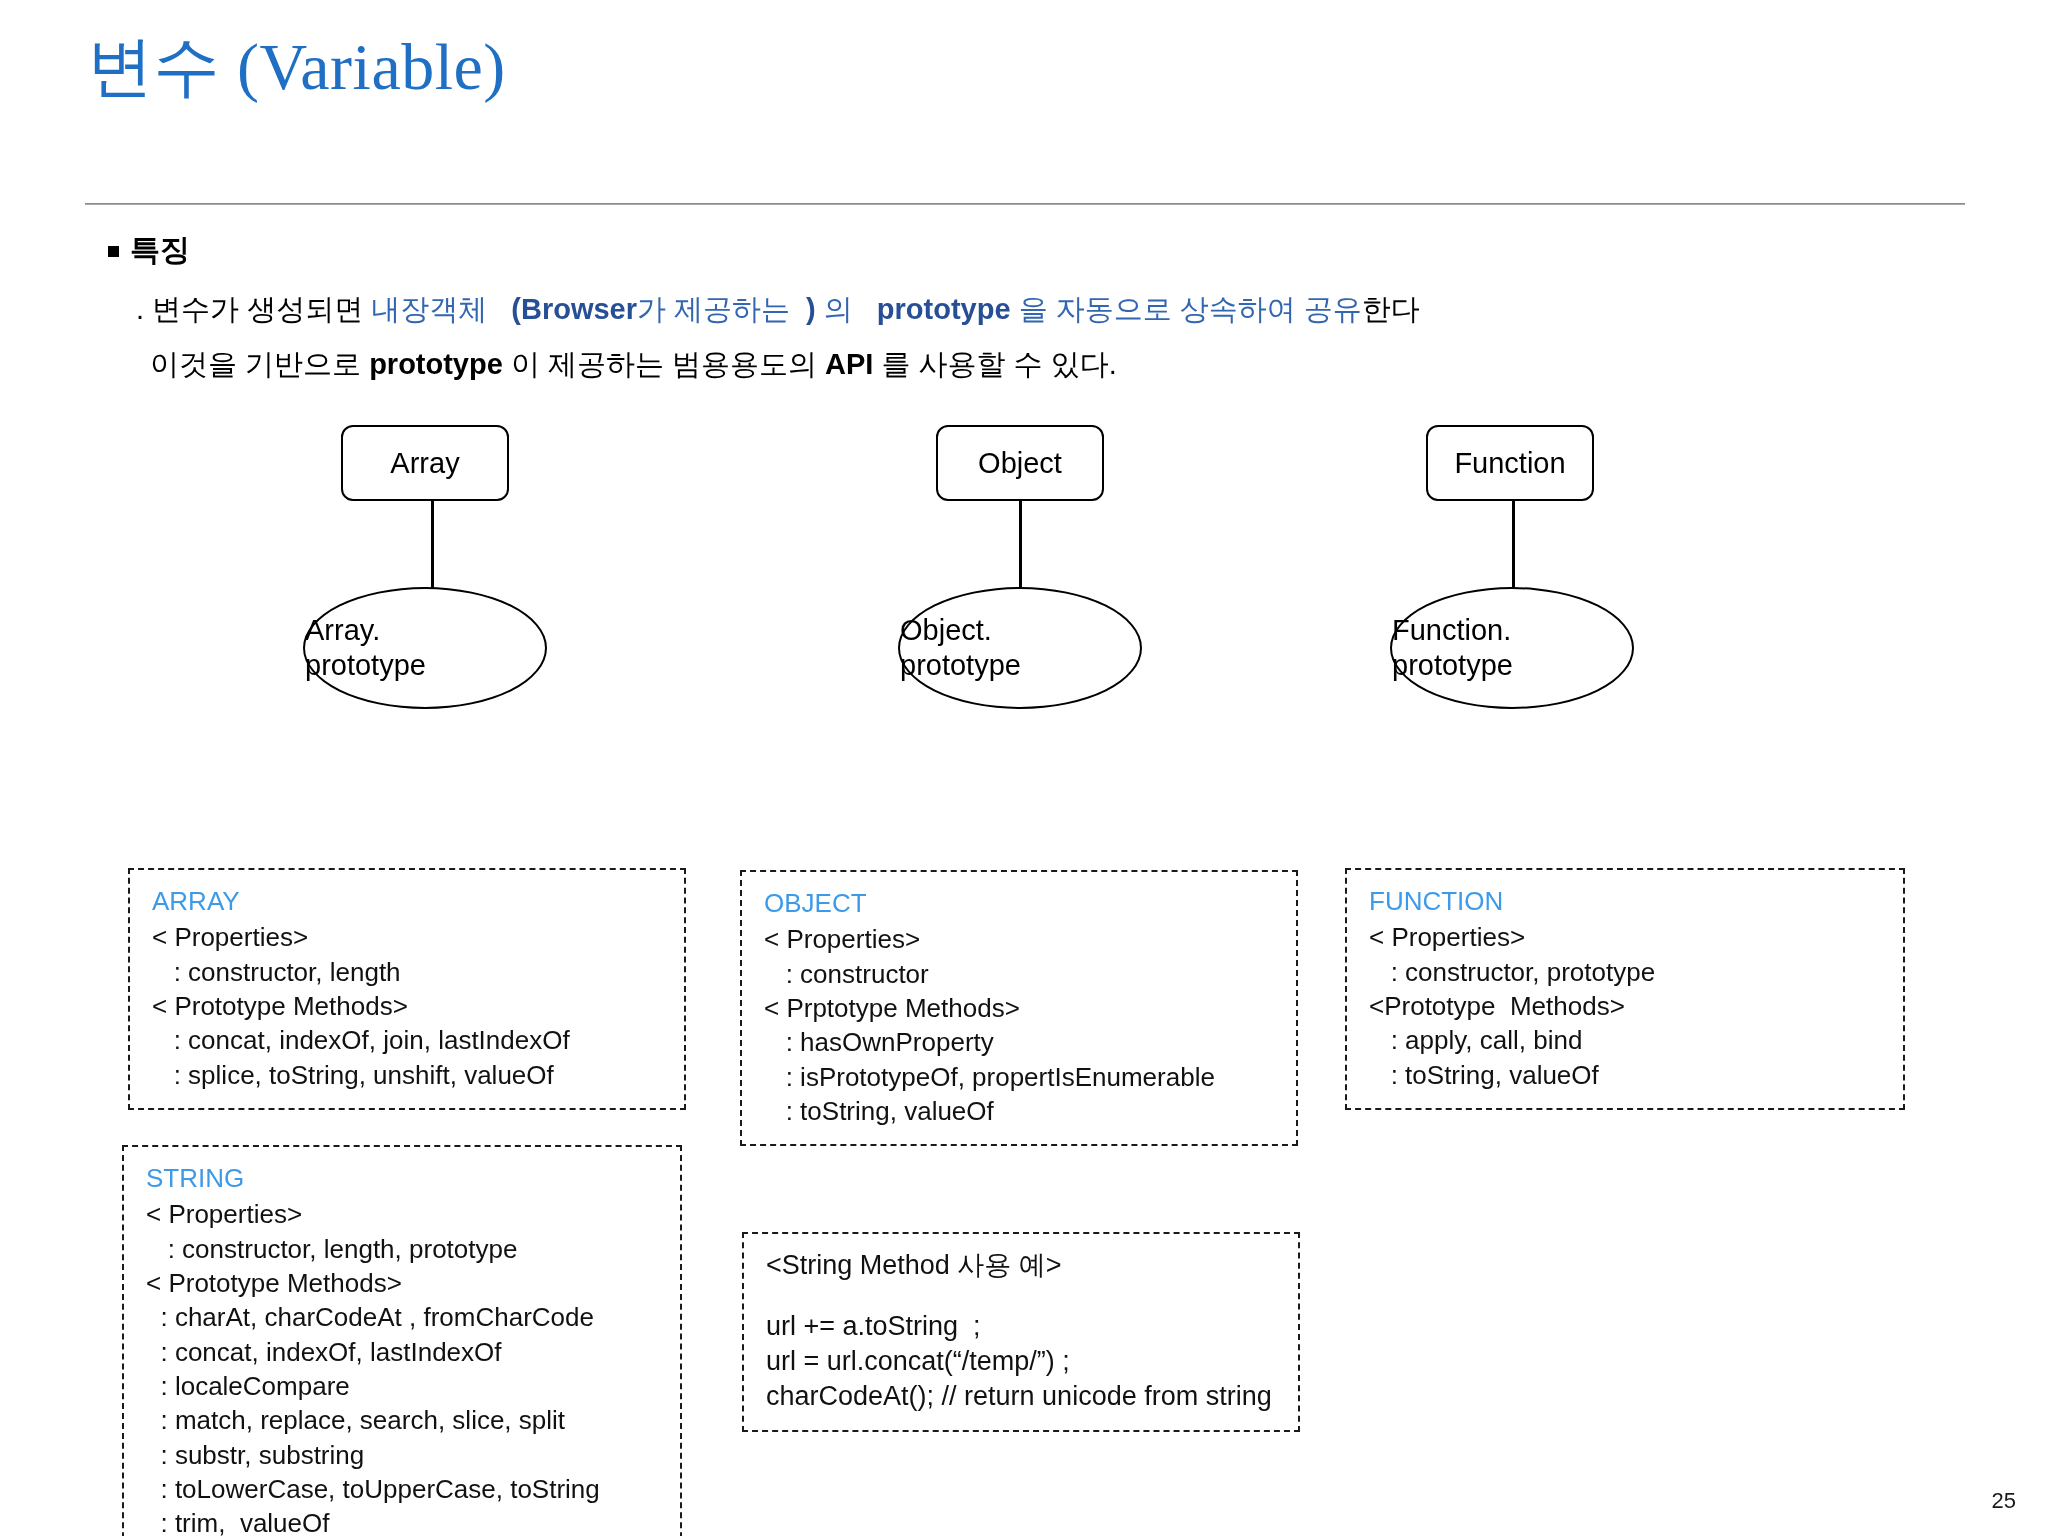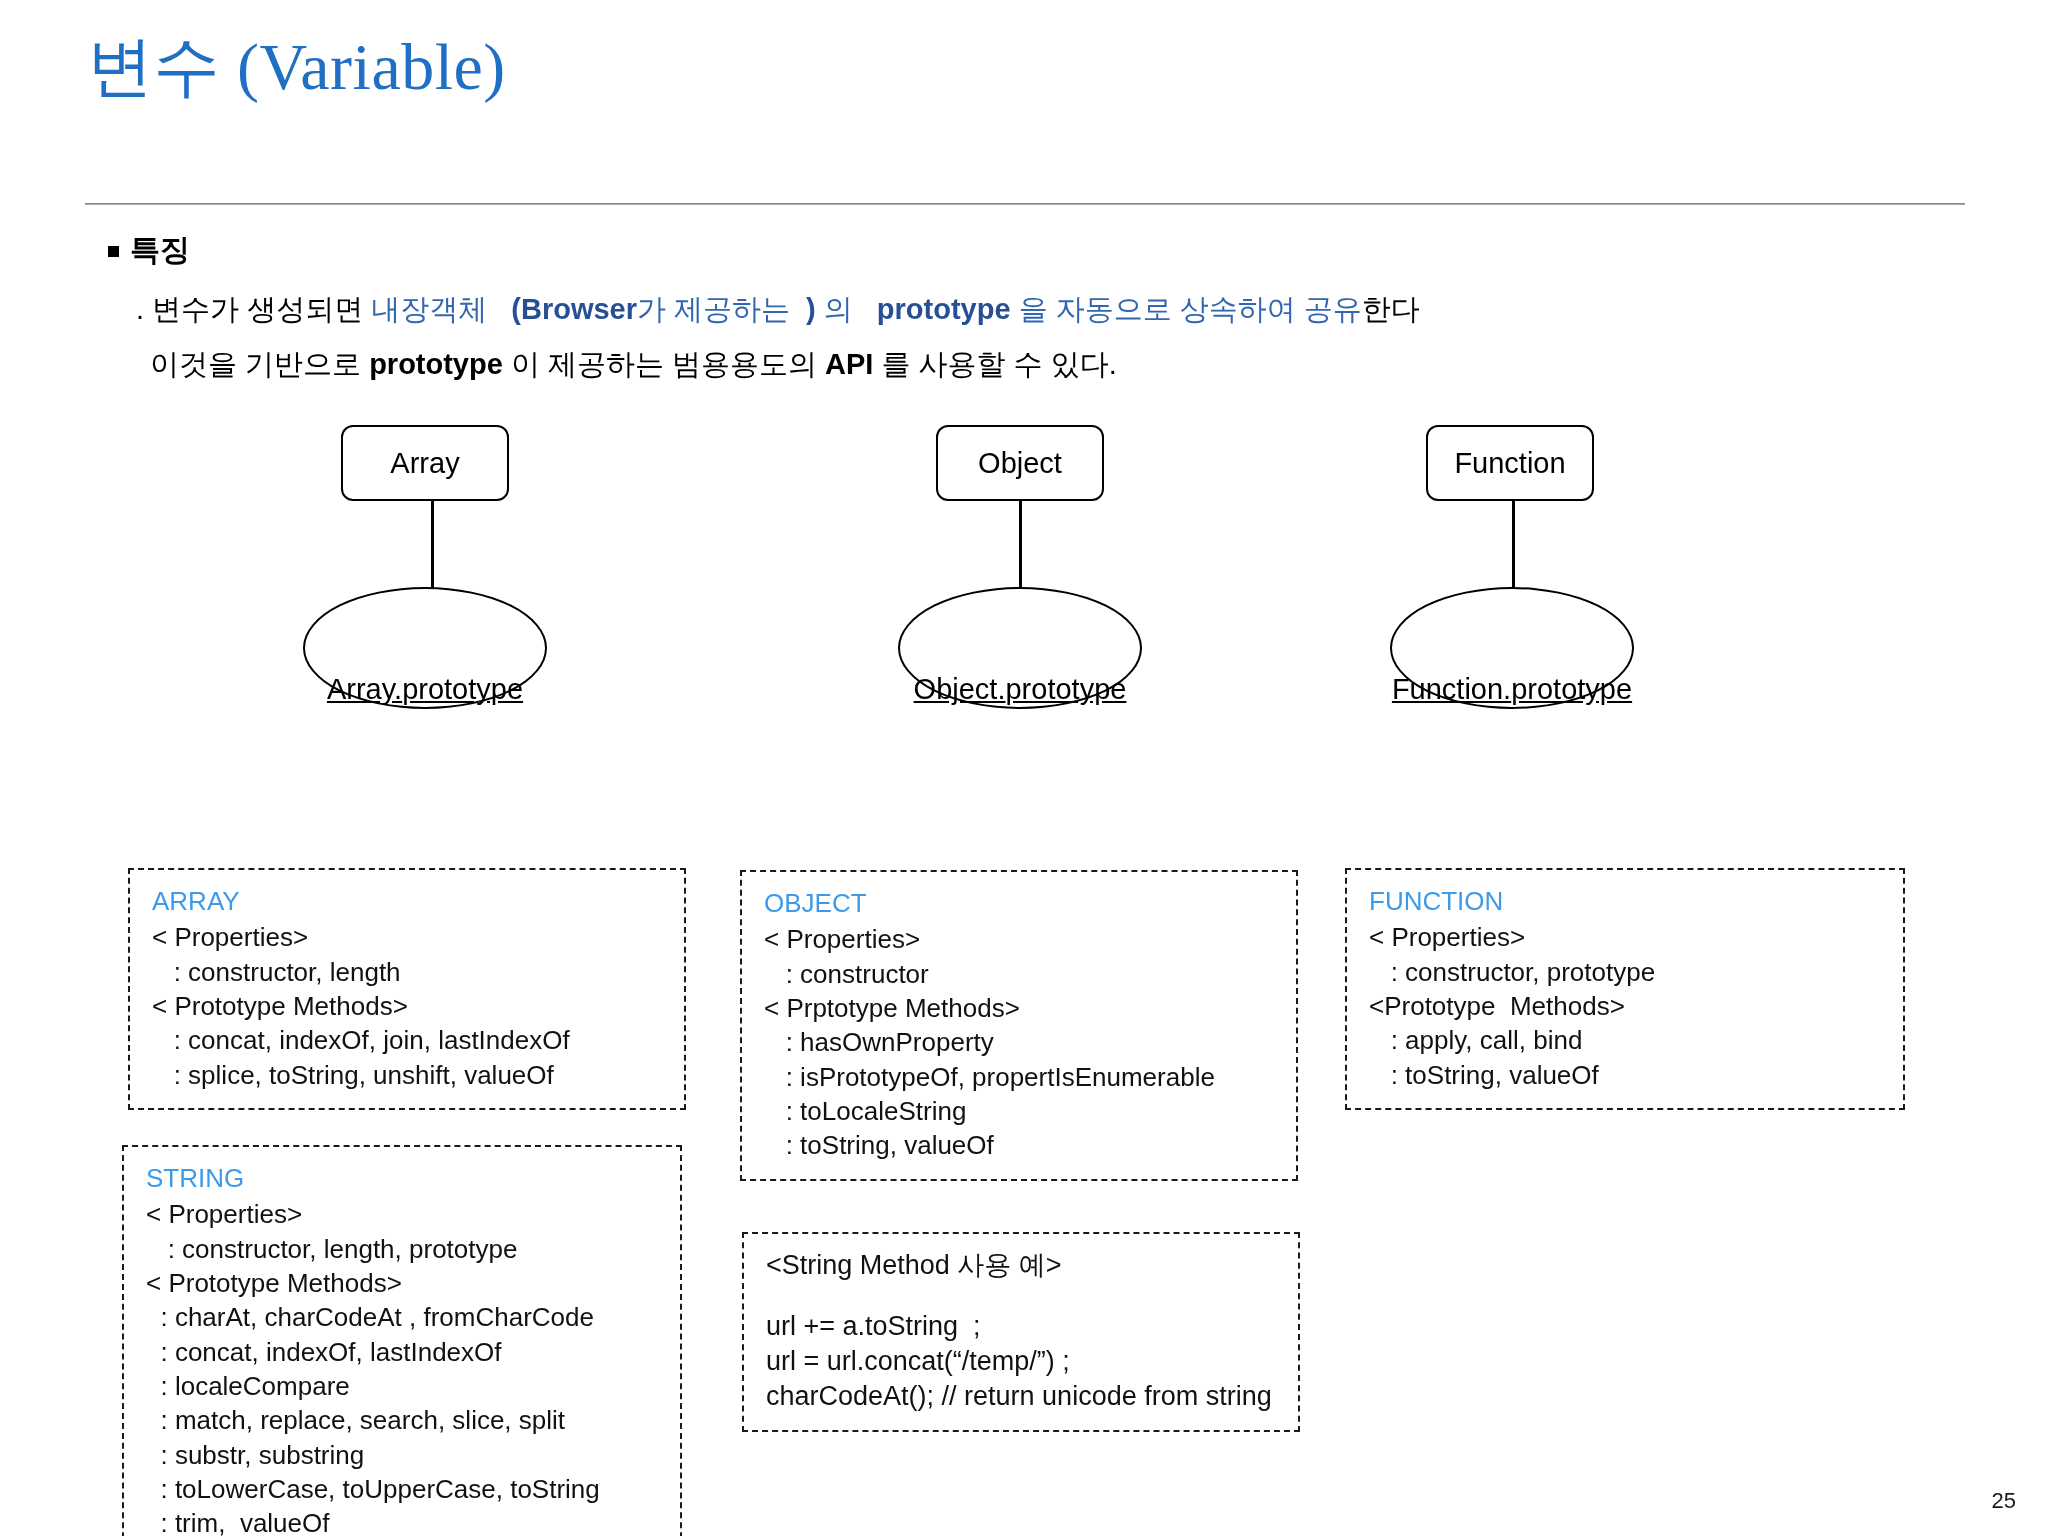--- a/index.html
+++ b/index.html
@@ -73,22 +73,22 @@
   }
   .connector {
     position: absolute; top: 86px;
     width: 2.5px; height: 87px; background: #000;
   }
   .node-ellipse {
     position: absolute; top: 172px;
     width: 244px; height: 122px;
     border: 2.5px solid #000; border-radius: 50%;
     background: #fff;
-    display: flex; flex-direction: row; align-items: flex-end; justify-content: center;
-    font-size: 29px; line-height: 1.22; text-align: center; text-decoration: underline;
+    display: flex; flex-direction: column; align-items: flex-start; justify-content: center;
+    font-size: 29px; line-height: 1.22; text-align: center;
   }
 
   
   .dash-box {
     position: absolute;
     border: 2px dashed #1a1a1a;
     background: #fff;
     padding: 14px 18px 16px 22px;
   }
   .dash-box .hdr {
@@ -180,21 +180,20 @@
   <div class="ln">   : splice, toString, unshift, valueOf</div>
 </div>
 
 <div class="dash-box" id="box-object">
   <div class="hdr">OBJECT</div>
   <div class="ln">&lt; Properties&gt;</div>
   <div class="ln">   : constructor</div>
   <div class="ln">&lt; Prptotype Methods&gt;</div>
   <div class="ln">   : hasOwnProperty</div>
   <div class="ln">   : isPrototypeOf, propertIsEnumerable</div>
-  <div class="ln">   : toLocaleString</div>
   <div class="ln">   : toString, valueOf</div>
 </div>
 
 <div class="dash-box" id="box-function">
   <div class="hdr">FUNCTION</div>
   <div class="ln">&lt; Properties&gt;</div>
   <div class="ln">   : constructor, prototype</div>
   <div class="ln">&lt;Prototype  Methods&gt;</div>
   <div class="ln">   : apply, call, bind</div>
   <div class="ln">   : toString, valueOf</div>

